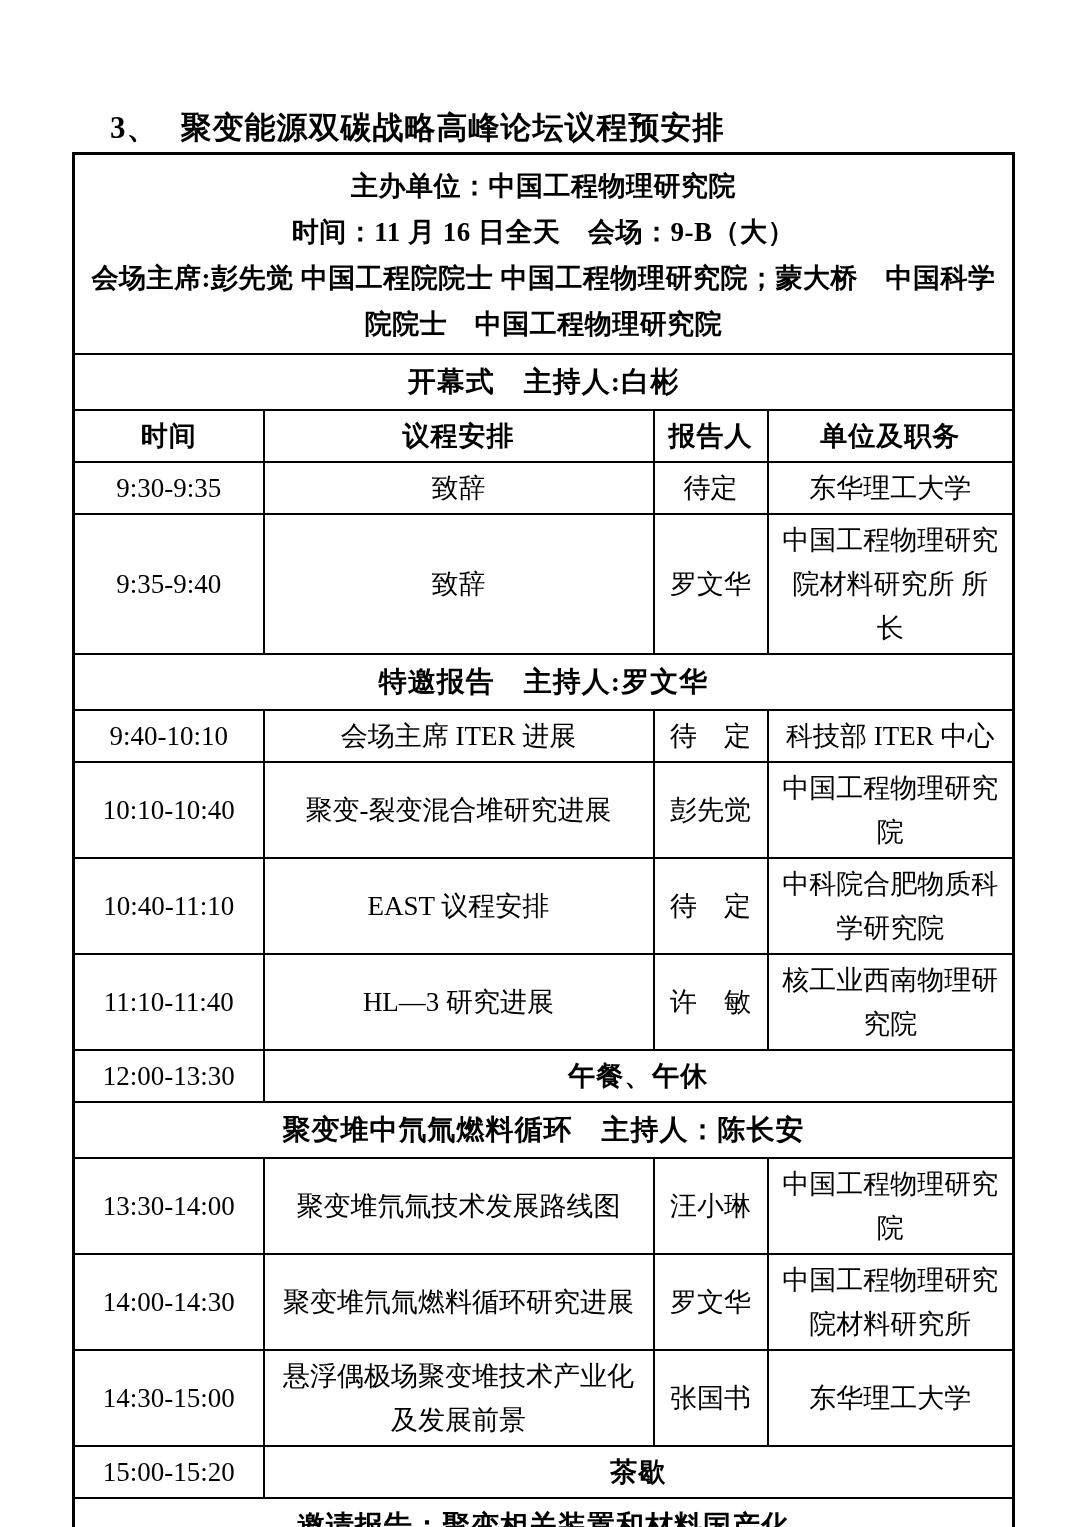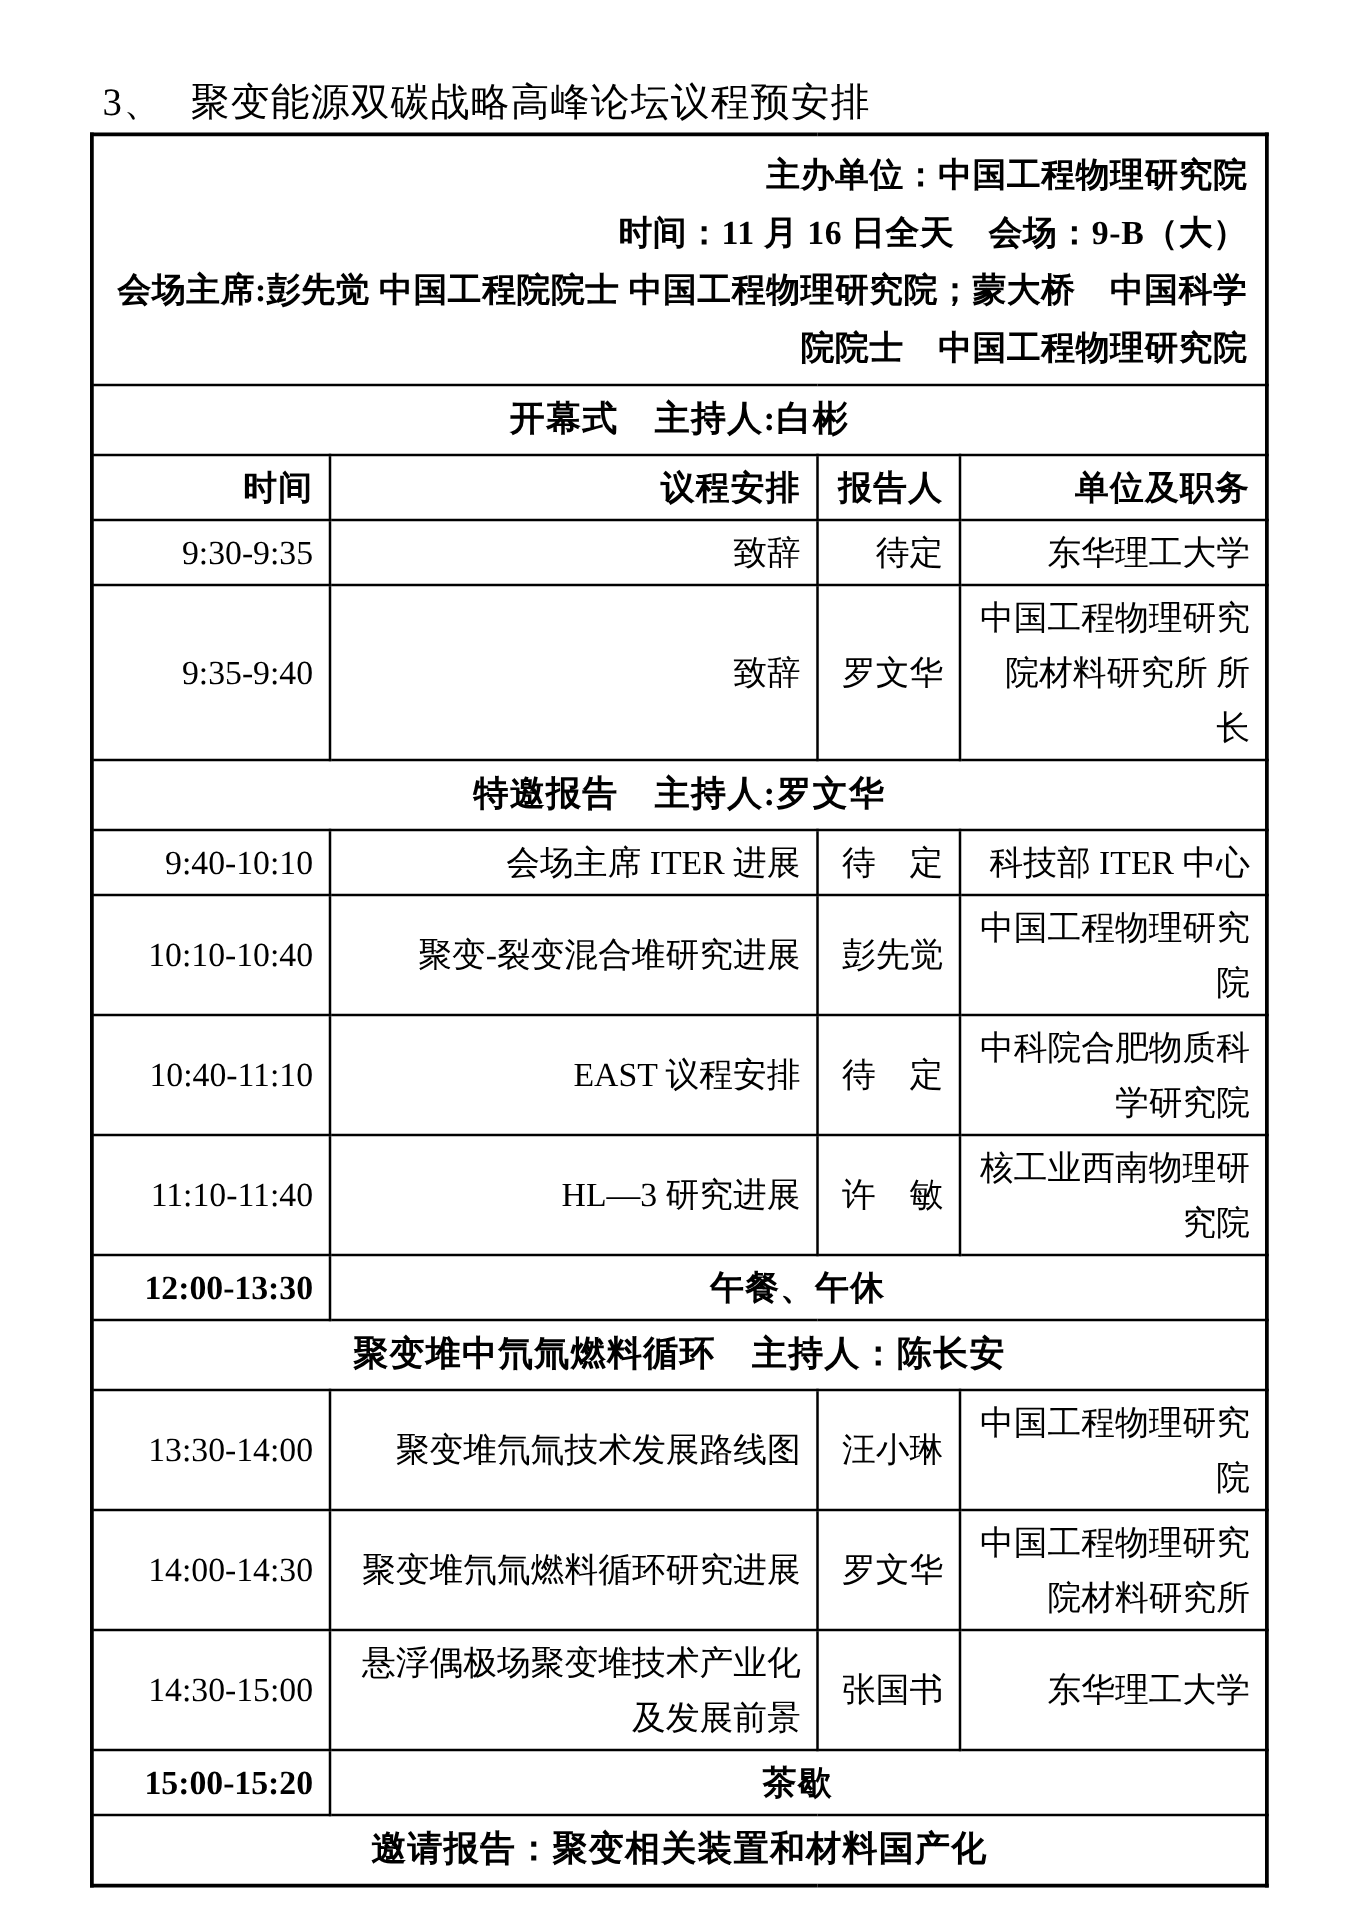--- a/index.html
+++ b/index.html
@@ -10,24 +10,24 @@
     font-family: "Liberation Serif", "DejaVu Serif", serif;
   }
   .page {
     position: relative;
     width: 1080px;
     height: 1527px;
     background: #ffffff;
     overflow: hidden;
   }
   .doc-title {
-    padding-top: 64px;
-    margin-left: 82px;
+    padding-top: 110px;
+    margin-left: 110px;
     font-size: 31px;
-    font-weight: normal;
+    font-weight: bold;
     line-height: 36px;
     letter-spacing: 1px;
     white-space: nowrap;
   }
   .doc-title .num { margin-right: 22px; }
   table.agenda {
     margin-left: 72px;
     margin-top: 6px;
     width: 940px;
     border-collapse: collapse;
@@ -37,41 +37,41 @@
   col.c-time  { width: 190px; }
   col.c-topic { width: 390px; }
   col.c-spk   { width: 114px; }
   col.c-org   { width: 246px; }
   td, th {
     border: 2px solid #000;
     font-size: 27px;
     line-height: 44px;
     padding: 3px 12px;
     vertical-align: middle;
-    text-align: right;
+    text-align: center;
     word-break: break-all;
   }
   td.info-cell {
     font-weight: bold;
     padding: 8px 14px 6px 14px;
     line-height: 46px;
     letter-spacing: 0.5px;
   }
   th {
     font-weight: bold;
     letter-spacing: 1px;
   }
   td.section-cell {
     font-weight: bold;
     text-align: center;
     font-size: 28px;
     letter-spacing: 1px;
     padding: 5px 8px;
   }
-  td.break-time { font-weight: bold; }
+  td.break-time { font-weight: normal; }
   td.break-text {
     font-weight: bold;
     text-align: center;
     letter-spacing: 1px;
     margin-top: 12px;
   }
   td.time-cell { white-space: nowrap; }
 </style>
 </head>
 <body>

